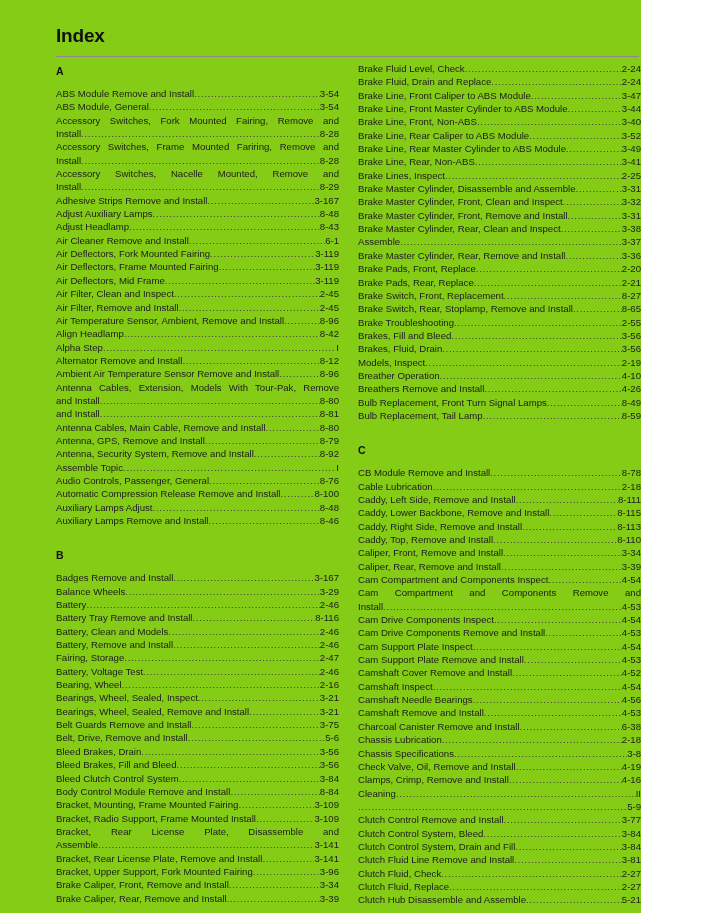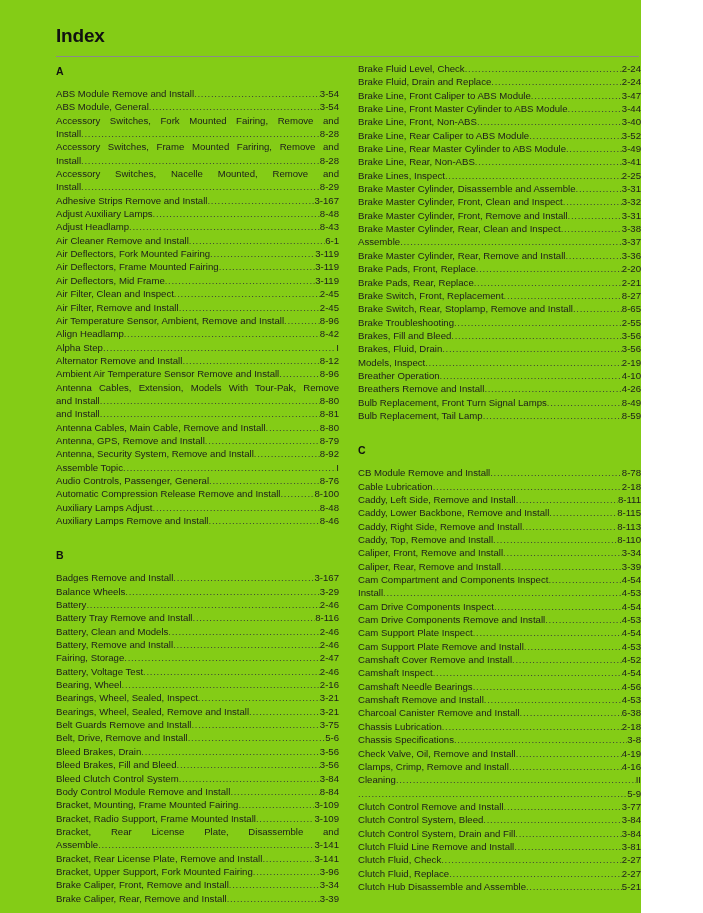--- a/index.html
+++ b/index.html
@@ -630,20 +630,21 @@
             <span class="title">Caliper, Rear, Remove and Install</span>
             <span class="leader">........................................................................................................................................................................................................</span>
             <span class="pg">3-39</span>
           </div>
           <div class="entry">
             <span class="title">Cam Compartment and Components Inspect</span>
             <span class="leader">........................................................................................................................................................................................................</span>
             <span class="pg">4-54</span>
           </div>
           <div class="entry wrap">
+            <span class="line1">Cam Compartment and Components Remove and</span>
             <span class="line2">
               <span class="title">Install</span>
               <span class="leader">........................................................................................................................................................................................................</span>
               <span class="pg">4-53</span>
             </span>
           </div>
           <div class="entry">
             <span class="title">Cam Drive Components Inspect</span>
             <span class="leader">........................................................................................................................................................................................................</span>
             <span class="pg">4-54</span>

